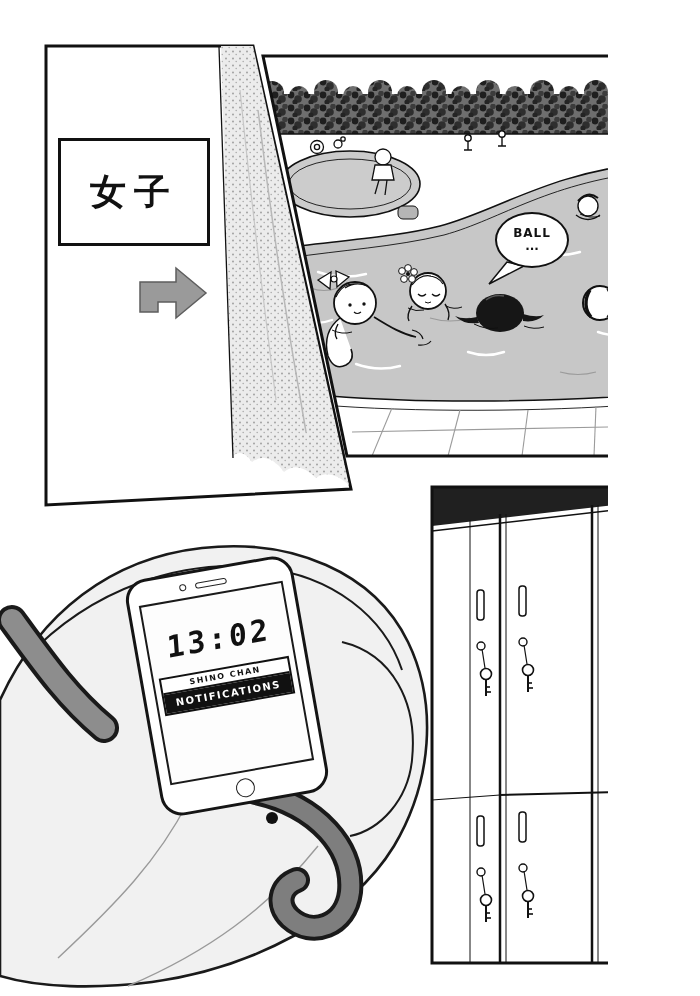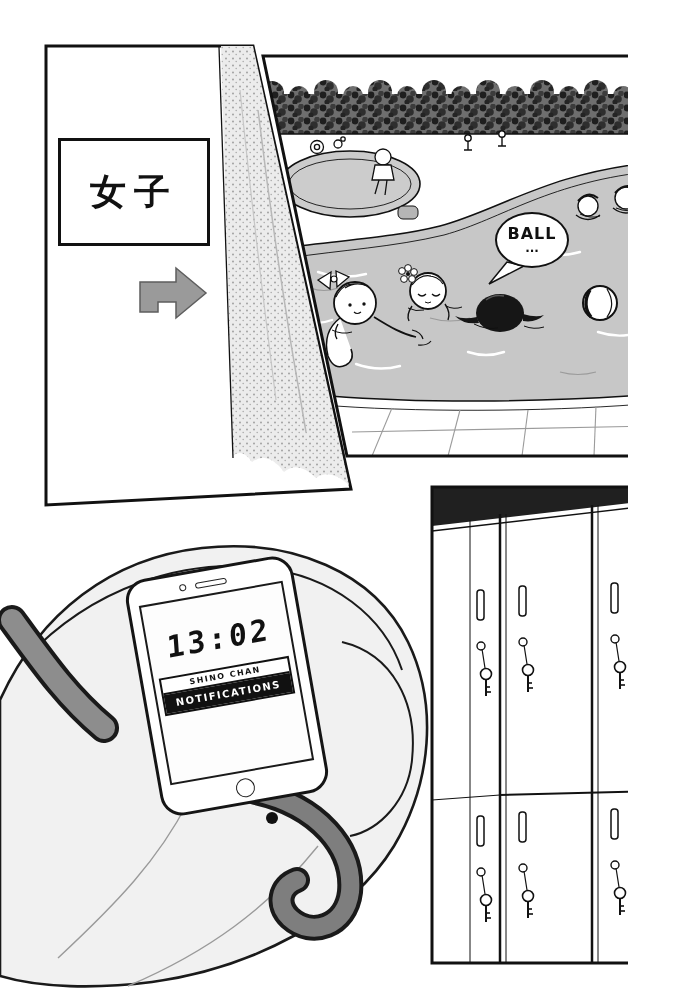--- a/index.html
+++ b/index.html
@@ -1,31 +1,31 @@
 <!DOCTYPE html>
 <html><head>
 <meta charset="utf-8">
 <style>
   html,body{margin:0;padding:0;background:#ffffff;}
   .page{position:relative;width:608px;height:996px;background:#ffffff;overflow:hidden;
-        font-family:"DejaVu Sans",sans-serif;padding-left:20px;}
+        font-family:"DejaVu Sans",sans-serif;}
   .art{position:absolute;left:0;top:0;}
 
   
   .sign{position:absolute;left:58px;top:138px;width:152px;height:108px;background:#fff;
         border:3px solid #111;box-sizing:border-box;display:flex;flex-direction:column;
         align-items:center;justify-content:center;gap:2px;font-weight:bold;color:#111;}
   .sign-line1{font-size:36px;letter-spacing:8px;line-height:1;}
   .sign-line2{font-size:33px;letter-spacing:2px;line-height:1;}
 
   
   .bubble{position:absolute;left:495px;top:212px;width:74px;height:56px;background:#fff;
           border:2px solid #111;border-radius:50%;box-sizing:border-box;display:flex;
           flex-direction:column;align-items:center;justify-content:center;color:#111;line-height:1.1;}
-  .bubble-line1{font-size:16px;font-weight:bold;letter-spacing:1px;}
+  .bubble-line1{font-size:12px;font-weight:bold;letter-spacing:1px;}
   .bubble-line2{font-size:12px;font-weight:bold;margin-top:-1px;}
 
   
   .phone{position:absolute;left:142px;top:566px;width:170px;height:240px;background:#fff;
          border:3px solid #151515;border-radius:22px;box-sizing:border-box;
          transform:rotate(-10deg);}
   .phone-camera{position:absolute;top:9px;left:calc(50% - 30px);width:5px;height:5px;
          border:1.5px solid #222;border-radius:50%;background:#fff;}
   .phone-speaker{position:absolute;top:10px;left:calc(50% - 14px);width:30px;height:4px;
          border:1.5px solid #222;border-radius:3px;background:#fff;}

